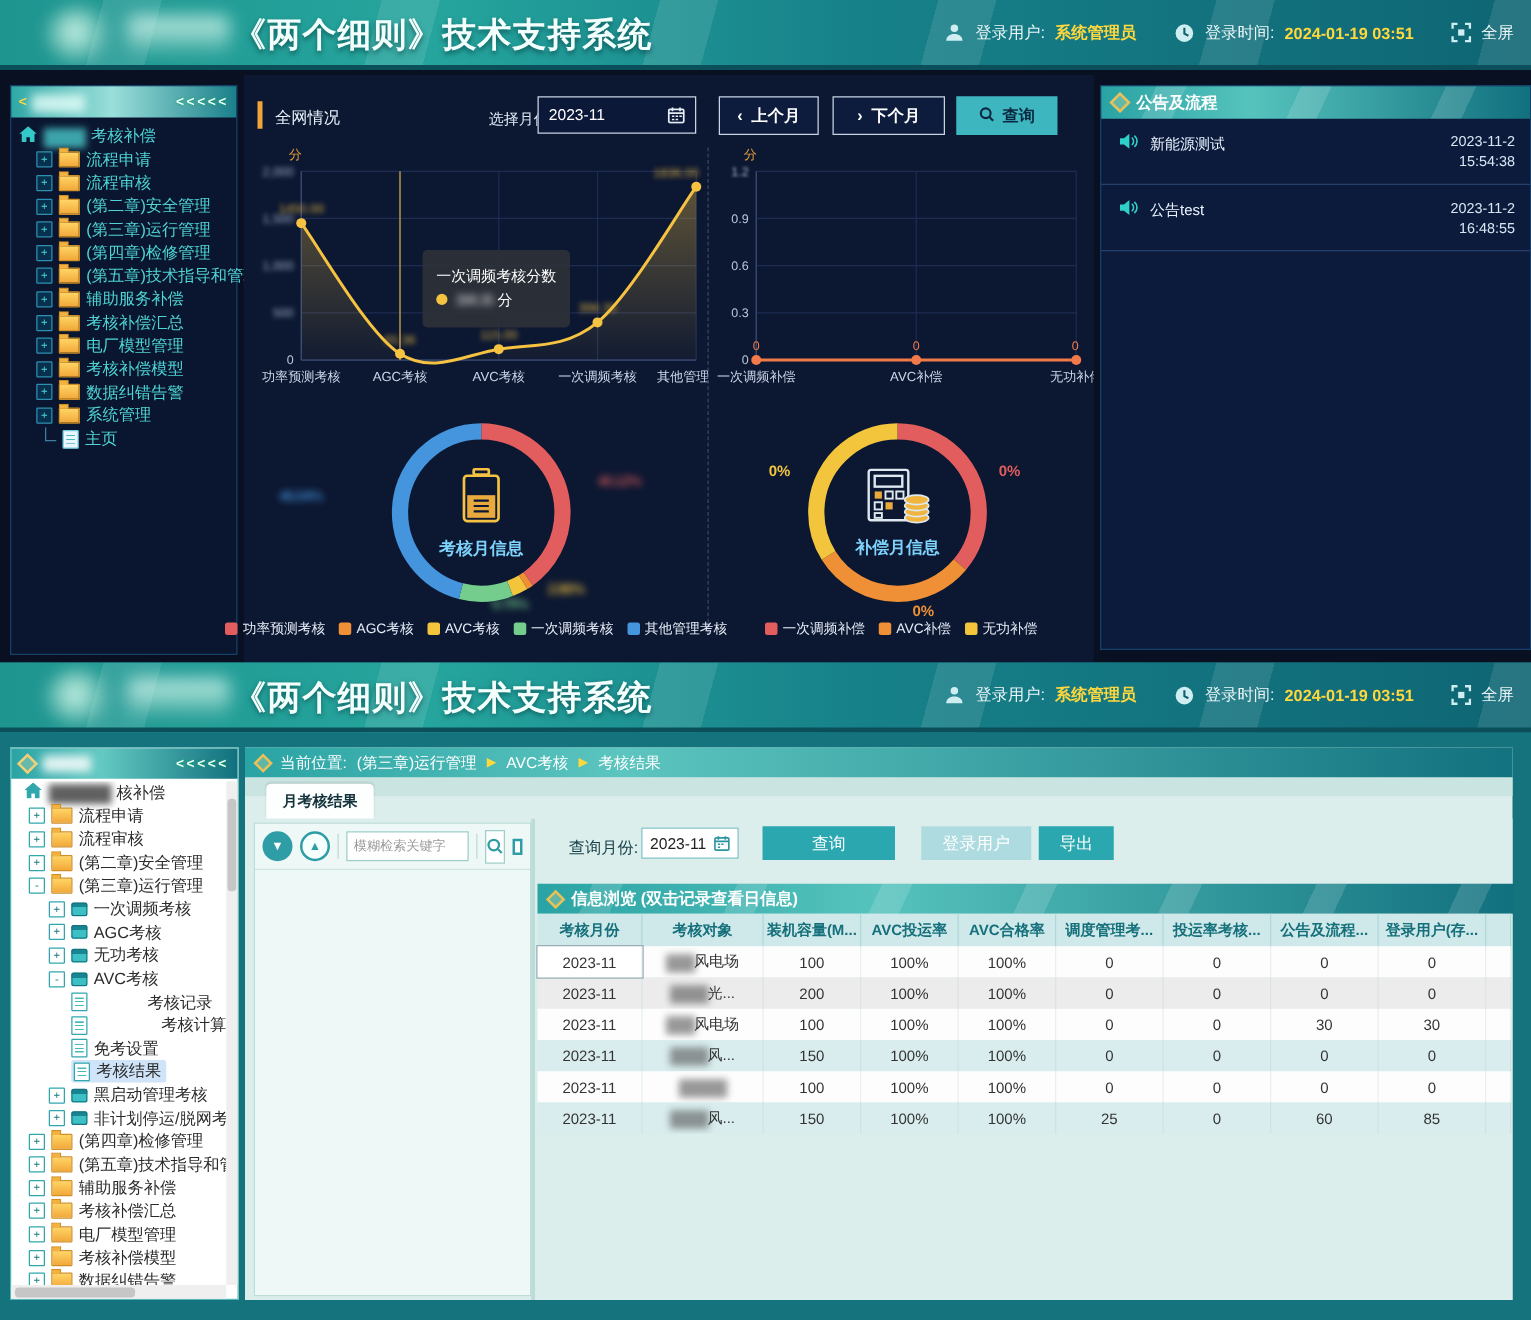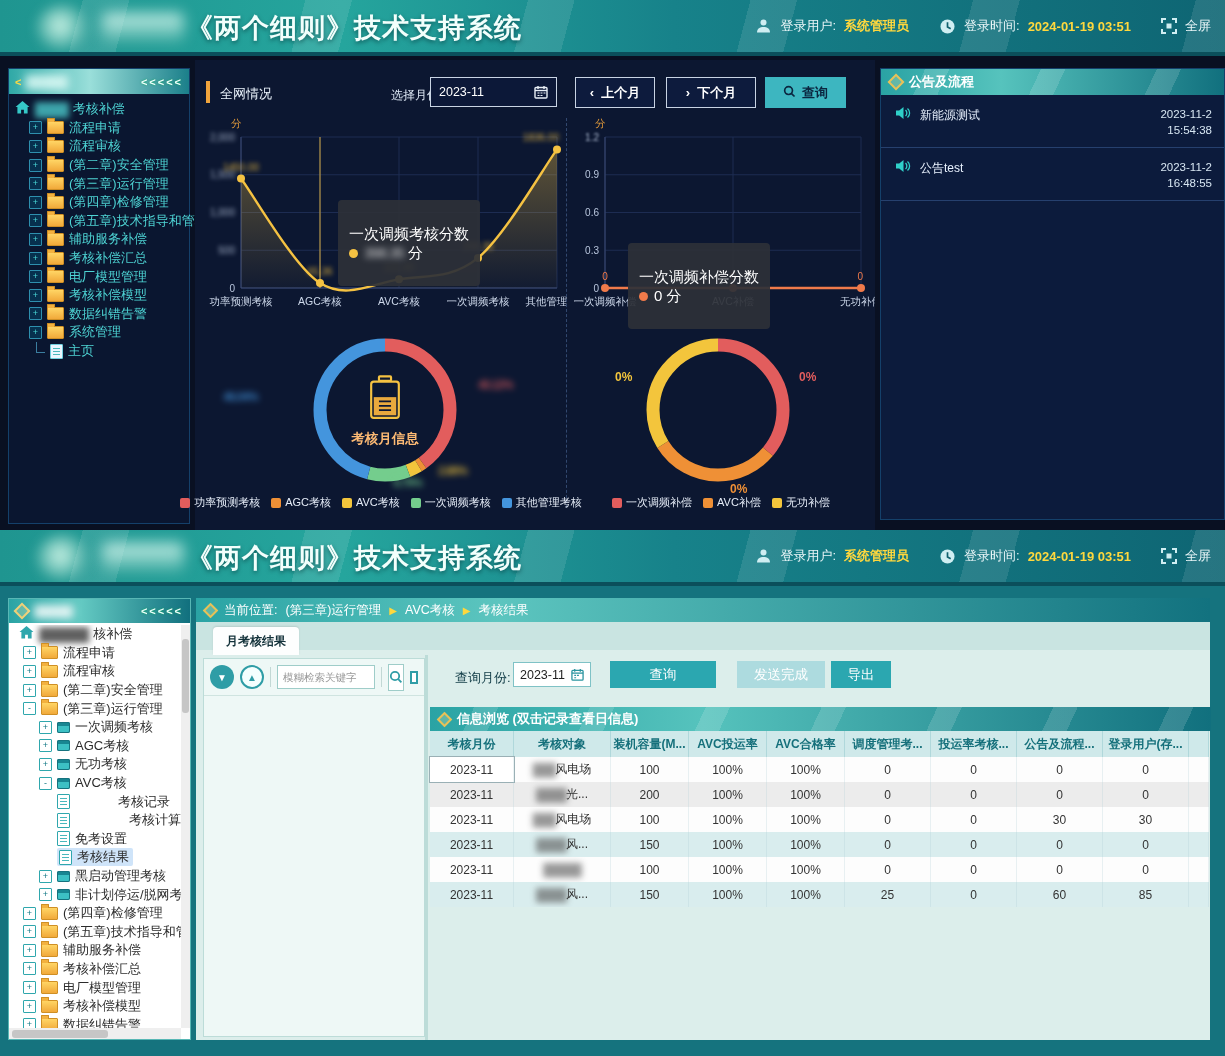--- a/index.html
+++ b/index.html
@@ -51,26 +51,26 @@
   .month-input .cal{margin-left:auto;display:flex;}
   .nav-btn{top:17px;height:31px;background:#0d1b3d;border:1px solid #c8d3e3;color:#fff;font-size:13px;font-weight:bold;
     display:flex;align-items:center;justify-content:center;gap:7px;box-sizing:border-box;cursor:pointer;}
   .query-btn{left:570px;top:17px;width:81px;height:31px;background:#3db6c0;color:#0b2740;font-size:13px;font-weight:bold;
     display:flex;align-items:center;justify-content:center;gap:6px;cursor:pointer;}
   .chart-box{top:55px;height:215px;}
   .vdivider{left:371px;top:58px;height:390px;border-left:1px dashed #32486f;}
   svg text{font-family:"Liberation Sans",sans-serif;}
   .sblur{filter:blur(2.2px);opacity:.85;}
   .sblur1{filter:blur(1.1px);opacity:.9;}
-  .tooltip{position:absolute;background:rgba(45,48,56,.93);border-radius:4px;padding:24px 11px;color:#fff;
-    font-size:15px;line-height:19px;white-space:nowrap;z-index:5;}
+  .tooltip{position:absolute;background:rgba(45,48,56,.93);border-radius:4px;padding:12px 11px;color:#fff;
+    font-size:12px;line-height:19px;white-space:nowrap;z-index:5;}
   .tooltip .dot{display:inline-block;width:9px;height:9px;border-radius:50%;margin-right:6px;}
   .donut-box{top:270px;height:190px;}
   .donut-center{display:flex;flex-direction:column;align-items:center;justify-content:center;gap:3px;width:160px;height:160px;}
-  .donut-title{font-size:13.5px;font-weight:bold;color:#fdba74;}
+  .donut-title{font-size:13.5px;font-weight:bold;color:#7dd3fc;}
   .pct{position:absolute;font-size:12px;font-weight:bold;}
   .legend{position:absolute;left:0;right:0;top:165px;display:flex;justify-content:center;gap:11px;
     font-size:11px;color:#e6edf8;white-space:nowrap;}
   .legend .li{display:flex;align-items:center;gap:4px;}
   .sw{width:10px;height:10px;border-radius:2px;flex:none;}
   .announce{left:880px;top:68px;width:345px;height:452px;background:#0c1b3c;border:1px solid #14406a;box-sizing:border-box;}
   .panel-head{position:relative;height:26px;display:flex;align-items:center;gap:7px;padding:0 9px;
     background:linear-gradient(90deg,#2aa3a4,#56c3bd 35%,#11707e);color:#fff;font-size:13px;font-weight:bold;overflow:hidden;}
   .panel-head .stripes2{position:absolute;inset:0;
     background:repeating-linear-gradient(115deg,transparent 0 40px,rgba(255,255,255,.14) 40px 62px,transparent 62px 105px);}
@@ -93,21 +93,21 @@
   .doc-lt{width:11px;height:13px;background:#fff;border:1px solid #2fa7ad;border-radius:1px;position:relative;flex:none;}
   .hl{display:flex;align-items:center;gap:5px;background:#cfe4f9;border-radius:2px;padding:0 4px 0 2px;}
   .vsb{position:absolute;top:26px;right:0;bottom:11px;width:9px;background:#efefef;}
   .vsb .thumb{position:absolute;top:14px;left:1px;width:7px;height:74px;background:#c6c6c6;border-radius:3px;}
   .hsb{position:absolute;left:0;right:9px;bottom:0;height:11px;background:#efefef;}
   .hsb .thumb{position:absolute;left:3px;top:1.5px;height:8px;width:96px;background:#c6c6c6;border-radius:3px;}
   .lt-main{left:196px;top:68px;width:1014px;height:442px;background:#dceeeb;}
   .breadcrumb{left:0;right:0;top:0;height:24px;background:linear-gradient(90deg,#2aa3a4,#5cc5bf 30%,#12727f);
     display:flex;align-items:center;gap:8px;padding:0 9px;color:#fff;font-size:12.5px;overflow:hidden;}
   .bc-sep{color:#ffd83d;font-size:10px;}
-  .tabstrip{left:0;right:0;top:24px;height:28px;background:#c9e4e1;}
+  .tabstrip{left:0;right:0;top:24px;height:15px;background:#c9e4e1;}
   .tab-active{position:absolute;left:17px;top:5px;height:28px;padding:0 13px;background:#fdfefe;border-radius:4px 4px 0 0;
     display:flex;align-items:center;font-size:12px;color:#13323a;font-weight:bold;box-shadow:0 -1px 2px rgba(0,0,0,.10);}
   .content{left:0;right:0;top:57px;bottom:0;background:#dceeeb;}
   .member-panel{left:7px;top:3px;width:222px;bottom:3px;background:#eef8f6;border:1px solid #bcdcd8;box-sizing:border-box;}
   .mp-toolbar{display:flex;align-items:center;gap:6px;height:36px;border-bottom:1px solid #cfe4e0;padding:0 6px;}
   .cbtn{width:24px;height:24px;border-radius:50%;display:flex;align-items:center;justify-content:center;flex:none;cursor:pointer;}
   .cbtn.down{background:#2f9da6;color:#fff;font-size:10px;}
   .cbtn.up{background:#f4fffe;border:2px solid #2f9da6;color:#2f9da6;font-size:10px;box-sizing:border-box;}
   .vr{width:1px;height:20px;background:#c2d8d5;flex:none;}
   .mp-input{width:86px;height:22px;background:#fff;border:1px solid #9fcdc9;font-size:10.5px;padding:0 5px;color:#333;}
@@ -372,24 +372,21 @@
             <path d="M38,173 C59.33333333333333,173 123.33333333333334,173 166,173 C208.66666666666666,173 272.6666666666667,173 294,173" fill="none" stroke="#f07a4a" stroke-width="2.4"></path>
             <circle cx="38" cy="173" r="4" fill="#f07a4a"></circle>
             <text x="38" y="165" text-anchor="middle" font-size="10" fill="#f07a4a">0</text>
             <circle cx="166" cy="173" r="4" fill="#f07a4a"></circle>
             <text x="166" y="165" text-anchor="middle" font-size="10" fill="#f07a4a">0</text>
             <circle cx="294" cy="173" r="4" fill="#f07a4a"></circle>
             <text x="296" y="165" text-anchor="end" font-size="10" fill="#f07a4a">0</text>
             <text x="38" y="190" text-anchor="middle" font-size="10.5" fill="#cdd8ea">一次调频补偿</text>
             <text x="166" y="190" text-anchor="middle" font-size="10.5" fill="#cdd8ea">AVC补偿</text>
             <text x="294" y="190" text-anchor="middle" font-size="10.5" fill="#cdd8ea">无功补偿</text>
-          </svg><div class="tooltip" style="left: 61px; top: 128px;">
-            <div>一次调频补偿分数</div>
-            <div><span class="dot" style="background: rgb(240, 122, 74);"></span><span>0</span><span> 分</span></div>
-          </div></div>
+          </svg></div>
       <div class="abs vdivider"></div>
       <div class="abs donut-box" id="donut1" style="left:0;width:372px;">
           <svg width="160" height="160" style="position: absolute; left: 110px; top: 0px;">
             <circle cx="80" cy="80" r="65" fill="none" stroke="#e25d5d" stroke-width="13" stroke-dasharray="163.8365227883504 244.57052217832268" stroke-dashoffset="0" transform="rotate(-90 80 80)"></circle>
             <circle cx="80" cy="80" r="65" fill="none" stroke="#ef9036" stroke-width="13" stroke-dasharray="4.900394500150062 403.506650466523" stroke-dashoffset="-163.8365227883504" transform="rotate(-90 80 80)"></circle>
             <circle cx="80" cy="80" r="65" fill="none" stroke="#f3c53c" stroke-width="13" stroke-dasharray="11.679273558690982 396.7277714079821" stroke-dashoffset="-168.73691728850048" transform="rotate(-90 80 80)"></circle>
             <circle cx="80" cy="80" r="65" fill="none" stroke="#74cd8d" stroke-width="13" stroke-dasharray="39.979051797057586 368.4279931696155" stroke-dashoffset="-180.41619084719147" transform="rotate(-90 80 80)"></circle>
             <circle cx="80" cy="80" r="65" fill="none" stroke="#4495dd" stroke-width="13" stroke-dasharray="188.01180232242405 220.39524264424904" stroke-dashoffset="-220.39524264424907" transform="rotate(-90 80 80)"></circle>
           </svg>
           <div class="donut-center" style="position: absolute; left: 110px; top: 0px;">
@@ -427,20 +424,39 @@
               <span>其他管理考核</span>
             </span>
           </div>
         </div>
       <div class="abs donut-box" id="donut2" style="left:372px;width:308px;">
           <svg width="160" height="160" style="position: absolute; left: 71px; top: 0px;">
             <circle cx="80" cy="80" r="65" fill="none" stroke="#e25d5d" stroke-width="13" stroke-dasharray="147.0265361880023 261.3805087786708" stroke-dashoffset="0" transform="rotate(-90 80 80)"></circle>
             <circle cx="80" cy="80" r="65" fill="none" stroke="#ef9036" stroke-width="13" stroke-dasharray="122.52211349000191 285.88493147667117" stroke-dashoffset="-147.0265361880023" transform="rotate(-90 80 80)"></circle>
             <circle cx="80" cy="80" r="65" fill="none" stroke="#f3c53c" stroke-width="13" stroke-dasharray="138.85839528866885 269.54864967800427" stroke-dashoffset="-269.5486496780042" transform="rotate(-90 80 80)"></circle>
           </svg>
+          <div class="donut-center" style="position: absolute; left: 71px; top: 0px;">
+            <span><svg width="54" height="48" viewBox="0 0 56 50">
+                <rect x="4" y="3" width="33" height="42" rx="2" fill="none" stroke="#dfe8ef" stroke-width="2"></rect>
+                <rect x="9" y="8" width="23" height="9" fill="none" stroke="#dfe8ef" stroke-width="2"></rect>
+                <rect x="9" y="21" width="6" height="6" fill="#e9a93d"></rect>
+                <rect x="18" y="21" width="6" height="6" fill="none" stroke="#dfe8ef" stroke-width="1.6"></rect>
+                <rect x="27" y="21" width="6" height="6" fill="none" stroke="#dfe8ef" stroke-width="1.6"></rect>
+                <rect x="9" y="30" width="6" height="6" fill="none" stroke="#dfe8ef" stroke-width="1.6"></rect>
+                <rect x="18" y="30" width="6" height="6" fill="#e9a93d"></rect>
+                <rect x="9" y="39" width="6" height="4" fill="none" stroke="#dfe8ef" stroke-width="1.6"></rect>
+                <g fill="#f0b53e" stroke="#dfe8ef" stroke-width="1.4">
+                  <ellipse cx="44" cy="43" rx="10" ry="4"></ellipse>
+                  <ellipse cx="44" cy="38" rx="10" ry="4"></ellipse>
+                  <ellipse cx="44" cy="33" rx="10" ry="4"></ellipse>
+                  <ellipse cx="44" cy="28" rx="10" ry="4"></ellipse>
+                </g>
+              </svg></span>
+            <div class="donut-title">补偿月信息</div>
+          </div>
           <div class="pct" style="left: 232px; top: 40px; color: rgb(226, 93, 93);">0%</div>
           <div class="pct" style="left: 163px; top: 152px; color: rgb(239, 144, 54);">0%</div>
           <div class="pct" style="left: 48px; top: 40px; color: rgb(243, 197, 60);">0%</div>
           <div class="legend">
             <span class="li">
               <span class="sw" style="background: rgb(226, 93, 93);"></span>
               <span>一次调频补偿</span>
             </span>
             <span class="li">
               <span class="sw" style="background: rgb(239, 144, 54);"></span>
@@ -695,21 +711,21 @@
                   <g stroke="#2b95a0" fill="none">
                     <rect x="1" y="2.5" width="12" height="10.5" rx="1" stroke-width="1.4"></rect>
                     <path d="M1 5.5h12" stroke-width="1.4"></path>
                     <path d="M4 1v3M10 1v3" stroke-width="1.4"></path>
                     <path d="M3.5 8h2M6.5 8h2M3.5 10.5h2" stroke-width="1.2"></path>
                   </g>
                 </svg>
               </span>
           </div>
           <div class="abs t-btn t-query">查询</div>
-          <div class="abs t-btn t-send">发送完成</div>
+          <div class="abs t-btn t-send">登录用户</div>
           <div class="abs t-btn t-export">导出</div>
           <div class="abs info-head panel-head">
             <div class="stripes2"></div>
             <span class="diamond" style="width:7px;height:7px;"></span>
             <span>信息浏览 (双击记录查看日信息)</span>
           </div>
           <div class="abs grid-table" id="grid-table">
               <div class="gt-head">
                 <div class="c" style="width: 84px;">考核月份</div>
                 <div class="c" style="width: 97px;">考核对象</div>

